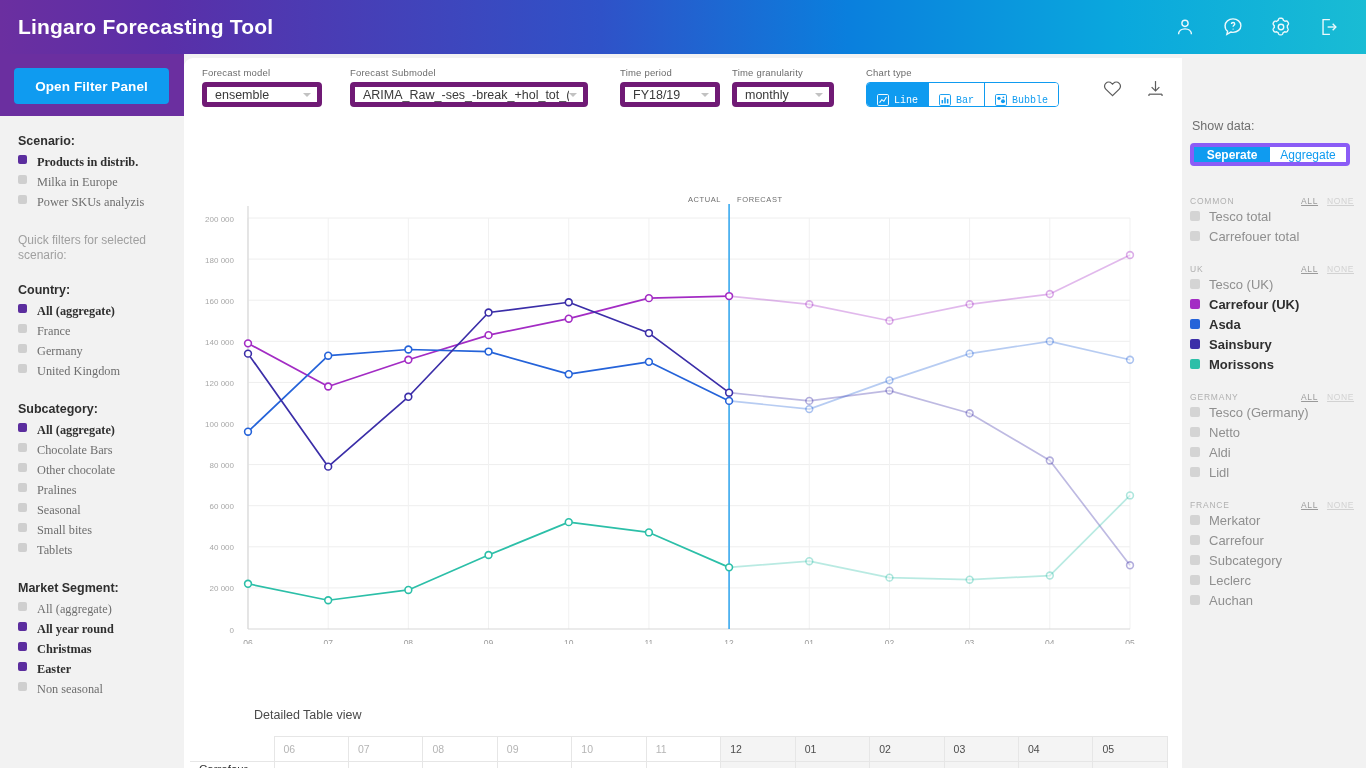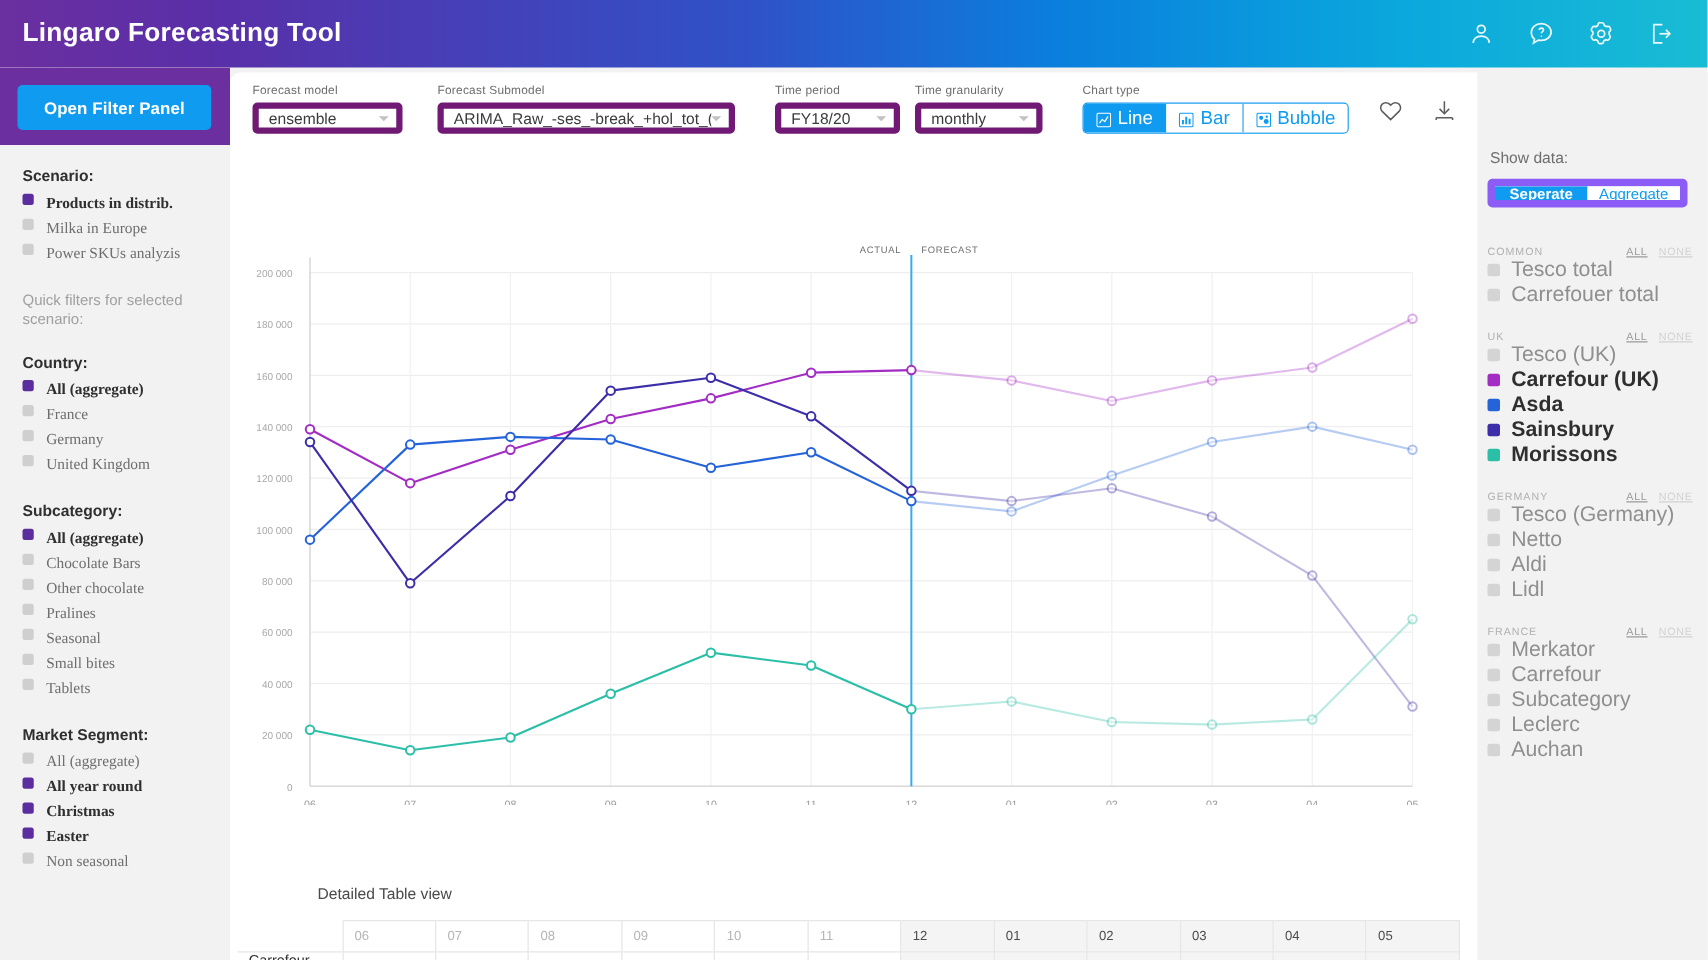--- a/index.html
+++ b/index.html
@@ -67,22 +67,22 @@
   }
   .select .val{ font-size:12.5px; color:#3a3a3a; white-space:nowrap; overflow:hidden; }
   .select .caret{ margin-left:auto; width:0;height:0;border-left:4px solid transparent;border-right:4px solid transparent;border-top:4px solid #c2c2c2;}
   #f-model{ left:18px; top:9px; width:120px; }
   #f-submodel{ left:150px; top:9px; width:238px;margin-left:16px; }
   #f-period{ left:436px; top:9px; width:100px; }
   #f-granularity{ left:548px; top:9px; width:102px; }
 
   #f-charttype{ left:682px; top:9px; }
   #chart-type-group{ display:flex; height:25px; border:1px solid #0f9bf0; border-radius:4px; overflow:hidden;}
-  .ct-btn{ display:flex; align-items:center; gap:5px; padding:0 10px; font-size:15px;
-    background:#fff; color:#0f9bf0; border-right:1px solid #0f9bf0; cursor:pointer; }
+  .ct-btn{ display:flex; align-items:flex-end; gap:5px; padding:0 10px; font-size:10px;
+    background:#fff; color:#0f9bf0; border-right:1px solid #0f9bf0; cursor:pointer;font-family:Liberation Mono, monospace; }
   .ct-btn:last-child{ border-right:none; }
   .ct-btn.active{ background:#0f9bf0; color:#fff; }
   .ct-ico{ width:12px; height:12px; display:block; }
 
   #tool-icons{ position:absolute; left:925px; top:20px; display:flex; gap:22px; transform:translateX(-0px); }
   #tool-icons{ left:918px; }
   .ticon{ width:21px; height:21px; cursor:pointer; color:#5c5c5c; }
 
   
   #chart-area{ position:absolute; left:0; top:58px; width:998px; height:528px; }
@@ -109,35 +109,35 @@
   #detail-table td.num.fc, #detail-table th.fc{ background:#f4f4f4; color:#4c4c4c; }
   #detail-table td.fcfirst, #detail-table th.fcfirst{ border-left:1px solid #2196f3; }
 
   
   #right-panel{
     position:absolute; left:1182px; top:58px; width:184px; height:710px;
     background:#f2f2f2; padding:12px 0 0 10px; overflow:hidden;
   }
   #rp-head{ position:absolute; left:10px; top:61px; font-size:12.5px; color:#6e6e6e; }
   #agg-toggle{ position:absolute; left:8px; top:85px; display:flex; width:160px; height:23px;
-     border:6px solid #8b5cf6; border-radius:4px; overflow:hidden; }
+     border:4px solid #8b5cf6; border-radius:4px; overflow:hidden; }
   .agg-btn{ flex:1; display:flex; align-items:center; justify-content:center; font-size:12px; cursor:pointer;}
   .agg-btn.active{ background:#0f9bf0; color:#fff; font-weight:bold; }
   .agg-btn.idle{ background:#fff; color:#0f9bf0; }
 
   #series-list{ position:absolute; left:8px; top:120px; width:170px; }
   .grp-head{ display:flex; align-items:flex-end; height:18px; margin-top:10px; }
   .grp-name{ font-size:8.5px; color:#b0b0b0; letter-spacing:.8px; }
   .grp-links{ margin-left:auto; display:flex; gap:9px; margin-right:6px; }
   .glink{ font-size:8.5px; letter-spacing:.6px; text-decoration:underline; cursor:pointer; }
   .glink.all{ color:#9a9a9a; }
   .glink.none{ color:#d2d2d2; }
   .ser{ display:flex; align-items:center; height:20px; cursor:pointer; }
   .ser-box{ width:10px; height:10px; border-radius:2px; background:#d4d4d4; margin-right:9px; flex:0 0 auto;}
-  .ser-label{ font-size:17px; color:#8f8f8f; }
+  .ser-label{ font-size:13px; color:#8f8f8f; }
   .ser.on .ser-label{ color:#2f2f2f; font-weight:bold; }
 </style>
 </head>
 <body>
 
 <div id="app-header">
   <div id="app-title">Lingaro Forecasting Tool</div>
   <div id="header-actions">
     <span class="hicon">
       <svg viewBox="0 0 24 24" fill="none" stroke="#ffffff" stroke-width="1.5">
@@ -285,21 +285,21 @@
     <div class="field" id="f-submodel">
       <span class="field-label">Forecast Submodel</span>
       <div class="select">
         <span class="val">ARIMA_Raw_-ses_-break_+hol_tot_(...)</span>
         <span class="caret"></span>
       </div>
     </div>
     <div class="field" id="f-period">
       <span class="field-label">Time period</span>
       <div class="select">
-        <span class="val">FY18/20</span>
+        <span class="val">FY18/19</span>
         <span class="caret"></span>
       </div>
     </div>
     <div class="field" id="f-granularity">
       <span class="field-label">Time granularity</span>
       <div class="select">
         <span class="val">monthly</span>
         <span class="caret"></span>
       </div>
     </div>

